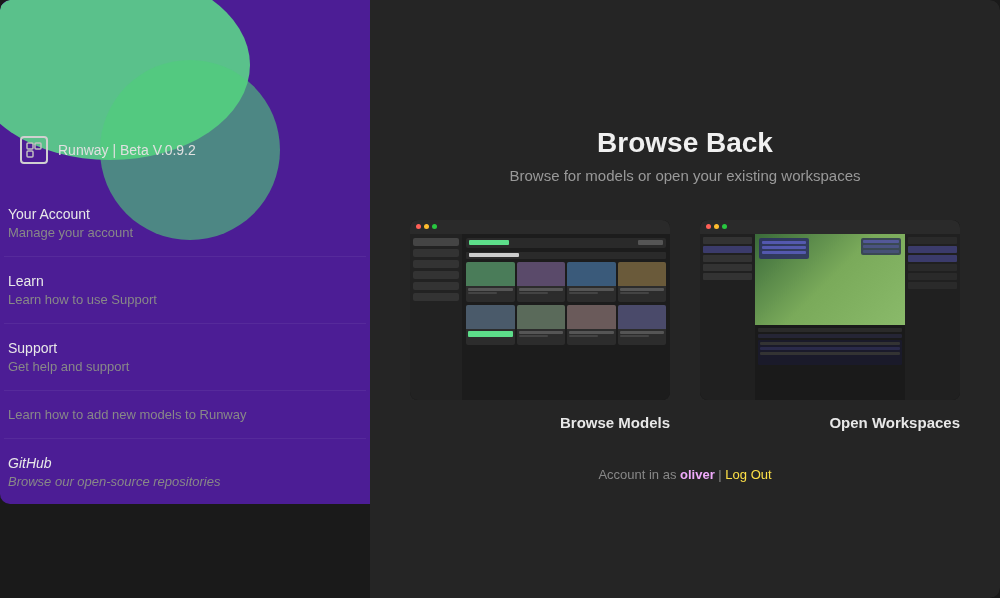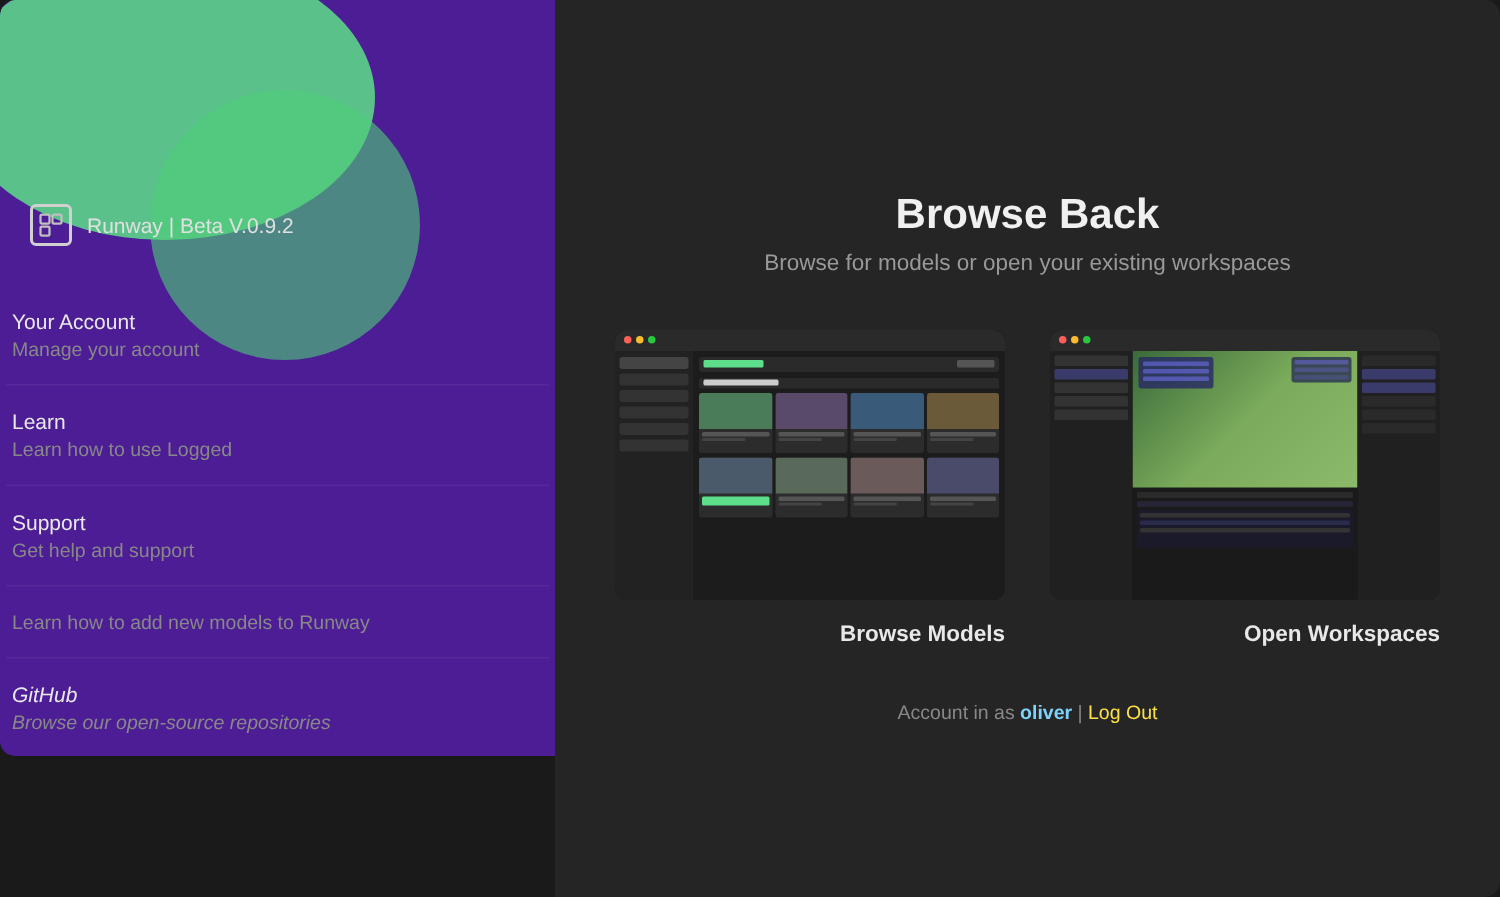--- a/index.html
+++ b/index.html
@@ -381,21 +381,21 @@
       text-align: center;
     }
 
     .footer-text {
       color: #888;
       font-size: 13px;
       text-align: center;
     }
 
     .footer-text strong {
-      color: #7dd3fc;
+      color: #f0abfc;
       font-weight: 700;
     }
 
     .footer-link {
       color: #fde047;
       cursor: pointer;
       text-decoration: none;
     }
   </style>
 </head>
@@ -417,21 +417,21 @@
   </div>
 
   <div class="sidebar-nav">
 
     <div class="nav-item">
       <div class="nav-item-title">Your Account</div>
       <div class="nav-item-subtitle">Manage your account</div>
     </div>
     <div class="nav-item">
       <div class="nav-item-title">Learn</div>
-      <div class="nav-item-subtitle">Learn how to use Logged</div>
+      <div class="nav-item-subtitle">Learn how to use Support</div>
     </div>
     <div class="nav-item">
       <div class="nav-item-title">Support</div>
       <div class="nav-item-subtitle">Get help and support</div>
     </div>
     <div class="nav-item">
       <div class="nav-item-subtitle">Learn how to add new models to Runway</div>
     </div>
     <div class="nav-item">
       <div class="nav-item-title">GitHub</div>

